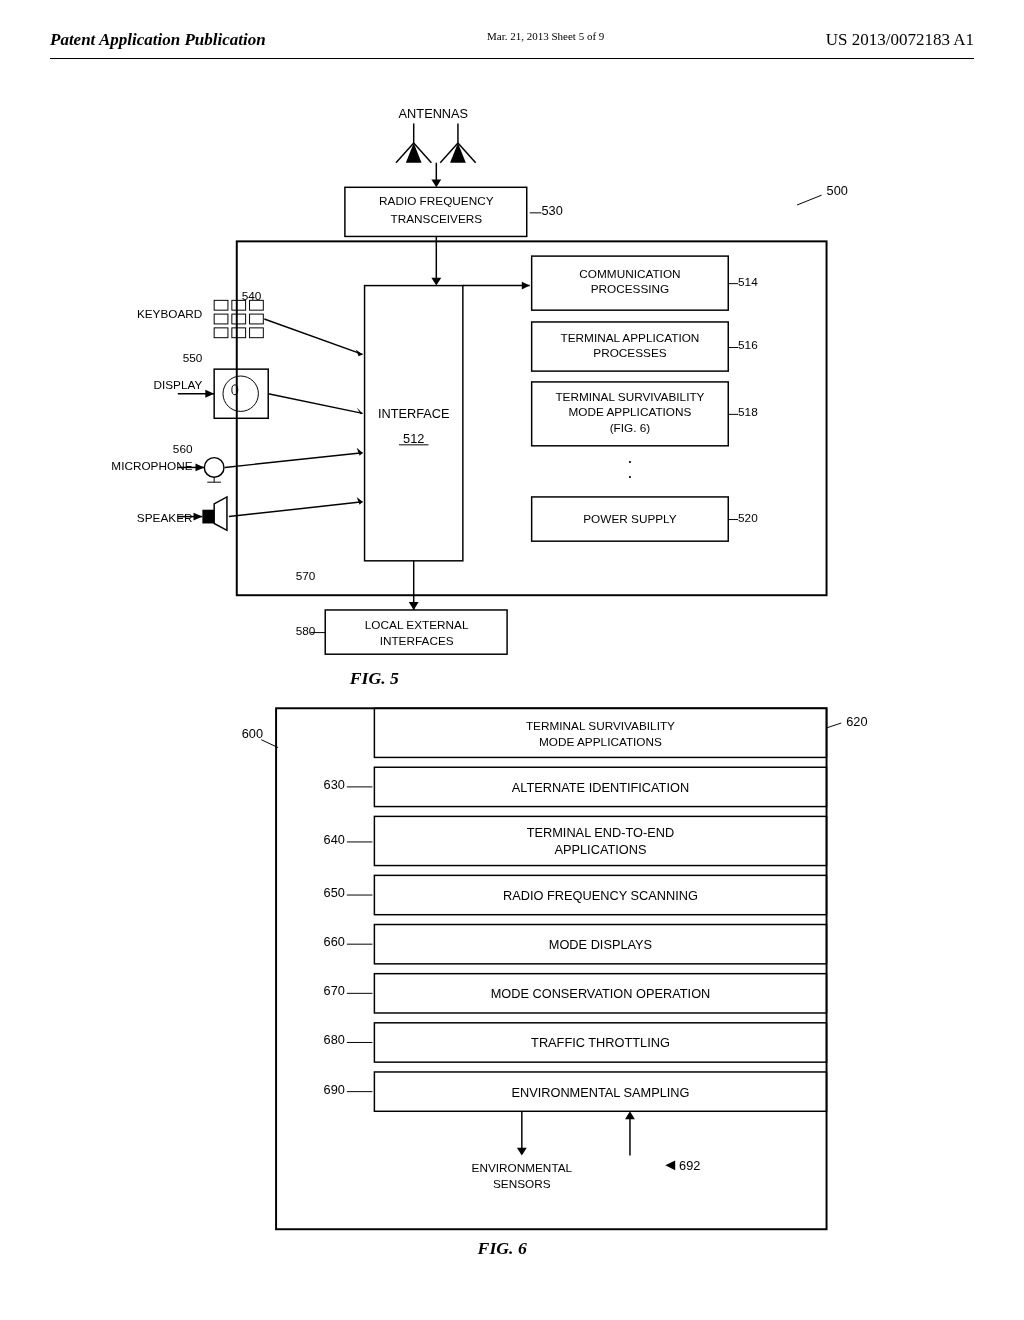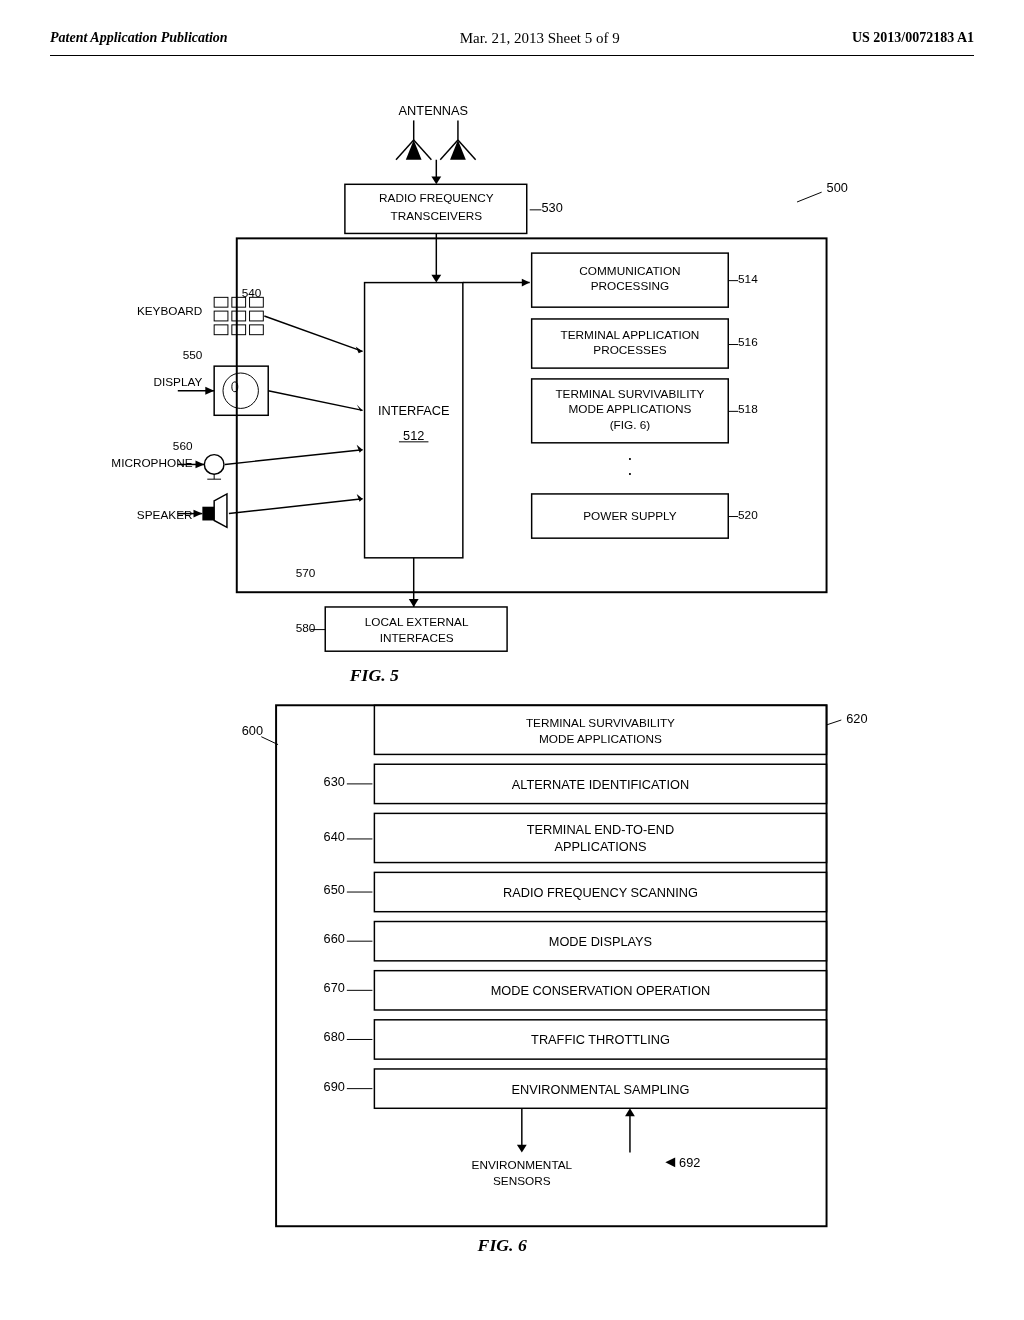--- a/index.html
+++ b/index.html
@@ -42,23 +42,23 @@
       height: auto;
     }
 
   </style>
 </head>
 <body>
 
 <div class="page">
 
   <div class="header">
-    <div style="font-size:14px; font-weight:bold; font-style:italic;">Patent Application Publication</div>
-    <div style="font-size:15px; text-align:center;">Mar. 21, 2013  Sheet 5 of 9</div>
-    <div style="font-size:14px; font-weight:bold; text-align:center;">US 2013/0072183 A1</div>
+    <div style="font-size:17px; font-weight:bold; font-style:italic;">Patent Application Publication</div>
+    <div style="font-size:11px; text-align:center;">Mar. 21, 2013  Sheet 5 of 9</div>
+    <div style="font-size:17px; font-weight:normal; text-align:center;">US 2013/0072183 A1</div>
   </div>
 
   <div class="diagram-area">
     <svg viewBox="0 0 940 1220" xmlns="http://www.w3.org/2000/svg" style="font-family: Arial, sans-serif;">
 
       <text x="390" y="30" text-anchor="middle" font-size="13" font-family="Arial">ANTENNAS</text>
 
       <line x1="370" y1="35" x2="370" y2="55" stroke="#000" stroke-width="1.5"></line>
       <line x1="370" y1="55" x2="352" y2="75" stroke="#000" stroke-width="1.5"></line>
       <line x1="370" y1="55" x2="388" y2="75" stroke="#000" stroke-width="1.5"></line>

